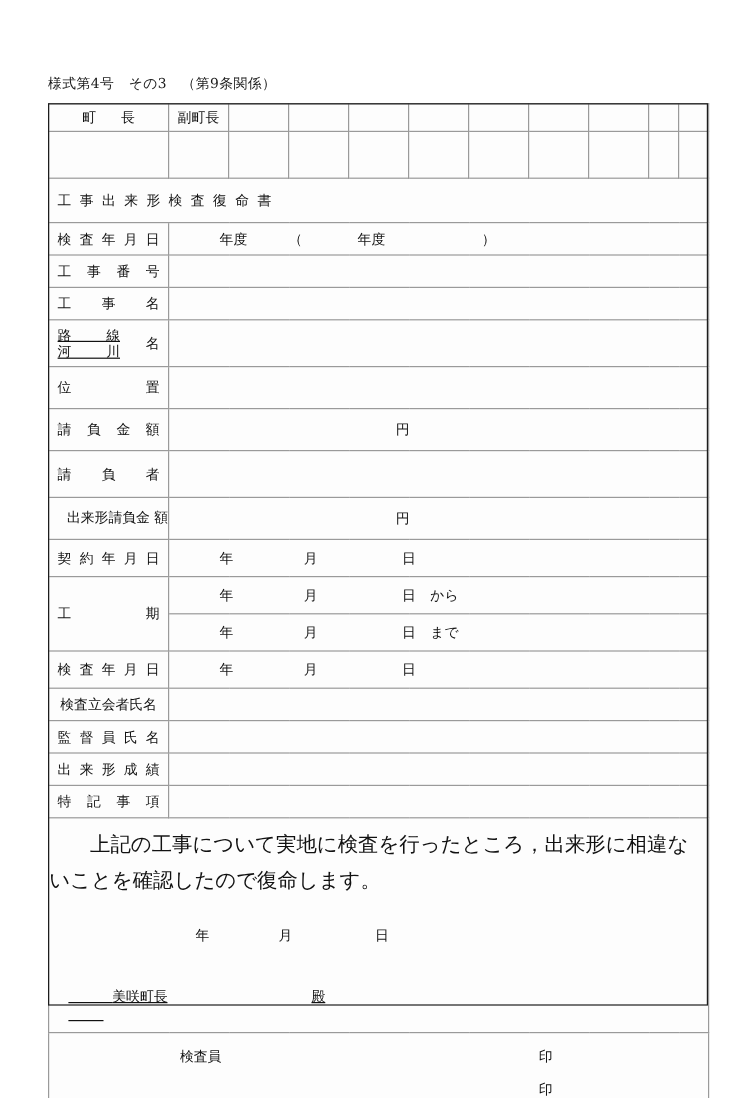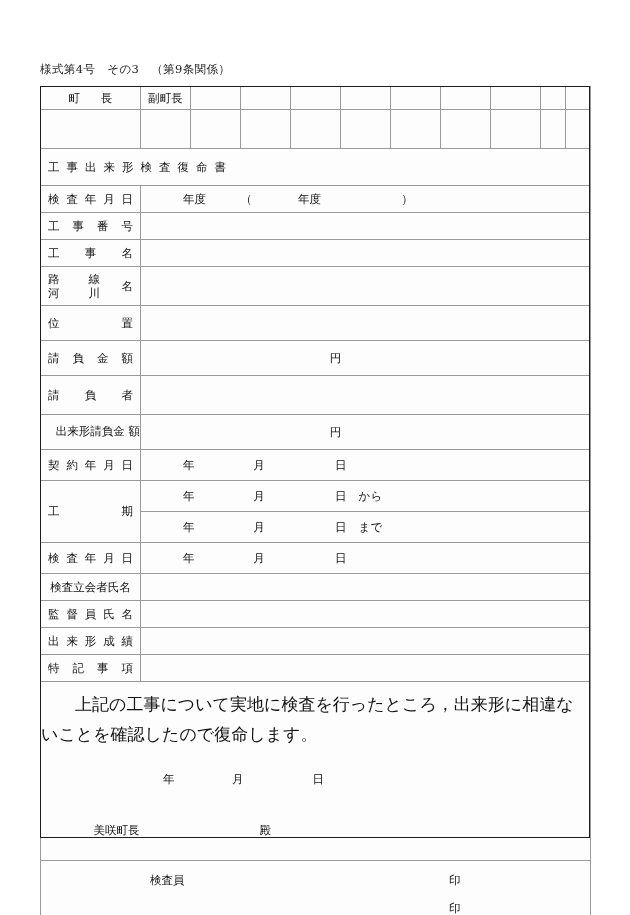--- a/index.html
+++ b/index.html
@@ -111,20 +111,21 @@
   }
   .lbl-2col .stack {
     flex: 1;
     text-align: left;
   }
   .lbl-2col .stack span {
     display: block;
     text-align: justify;
     text-align-last: justify;
     width: 52px;
+    text-decoration: underline;
   }
   .lbl-2col .tail { padding-left: 6px; }
   .lbl-wrap2 {
     display: block;
     text-align: right;
     line-height: 1.2;
   }
 
   
   .val { padding: 0 8px; }
@@ -167,20 +168,21 @@
     margin: 22px 0 0 0;
     font-size: 11.5px;
     white-space: pre;
     padding-left: 122px;
   }
   .stmt-to {
     margin: 22px 0 0 0;
     font-size: 11.5px;
     white-space: pre;
     padding-left: 16px;
+    text-decoration: underline;
   }
   .stmt-to .dono { padding-left: 120px; }
 
   .sign-cell {
     height: 66px;
     vertical-align: top;
     padding: 10px 0 0 0;
   }
   .sign-line {
     display: block;

